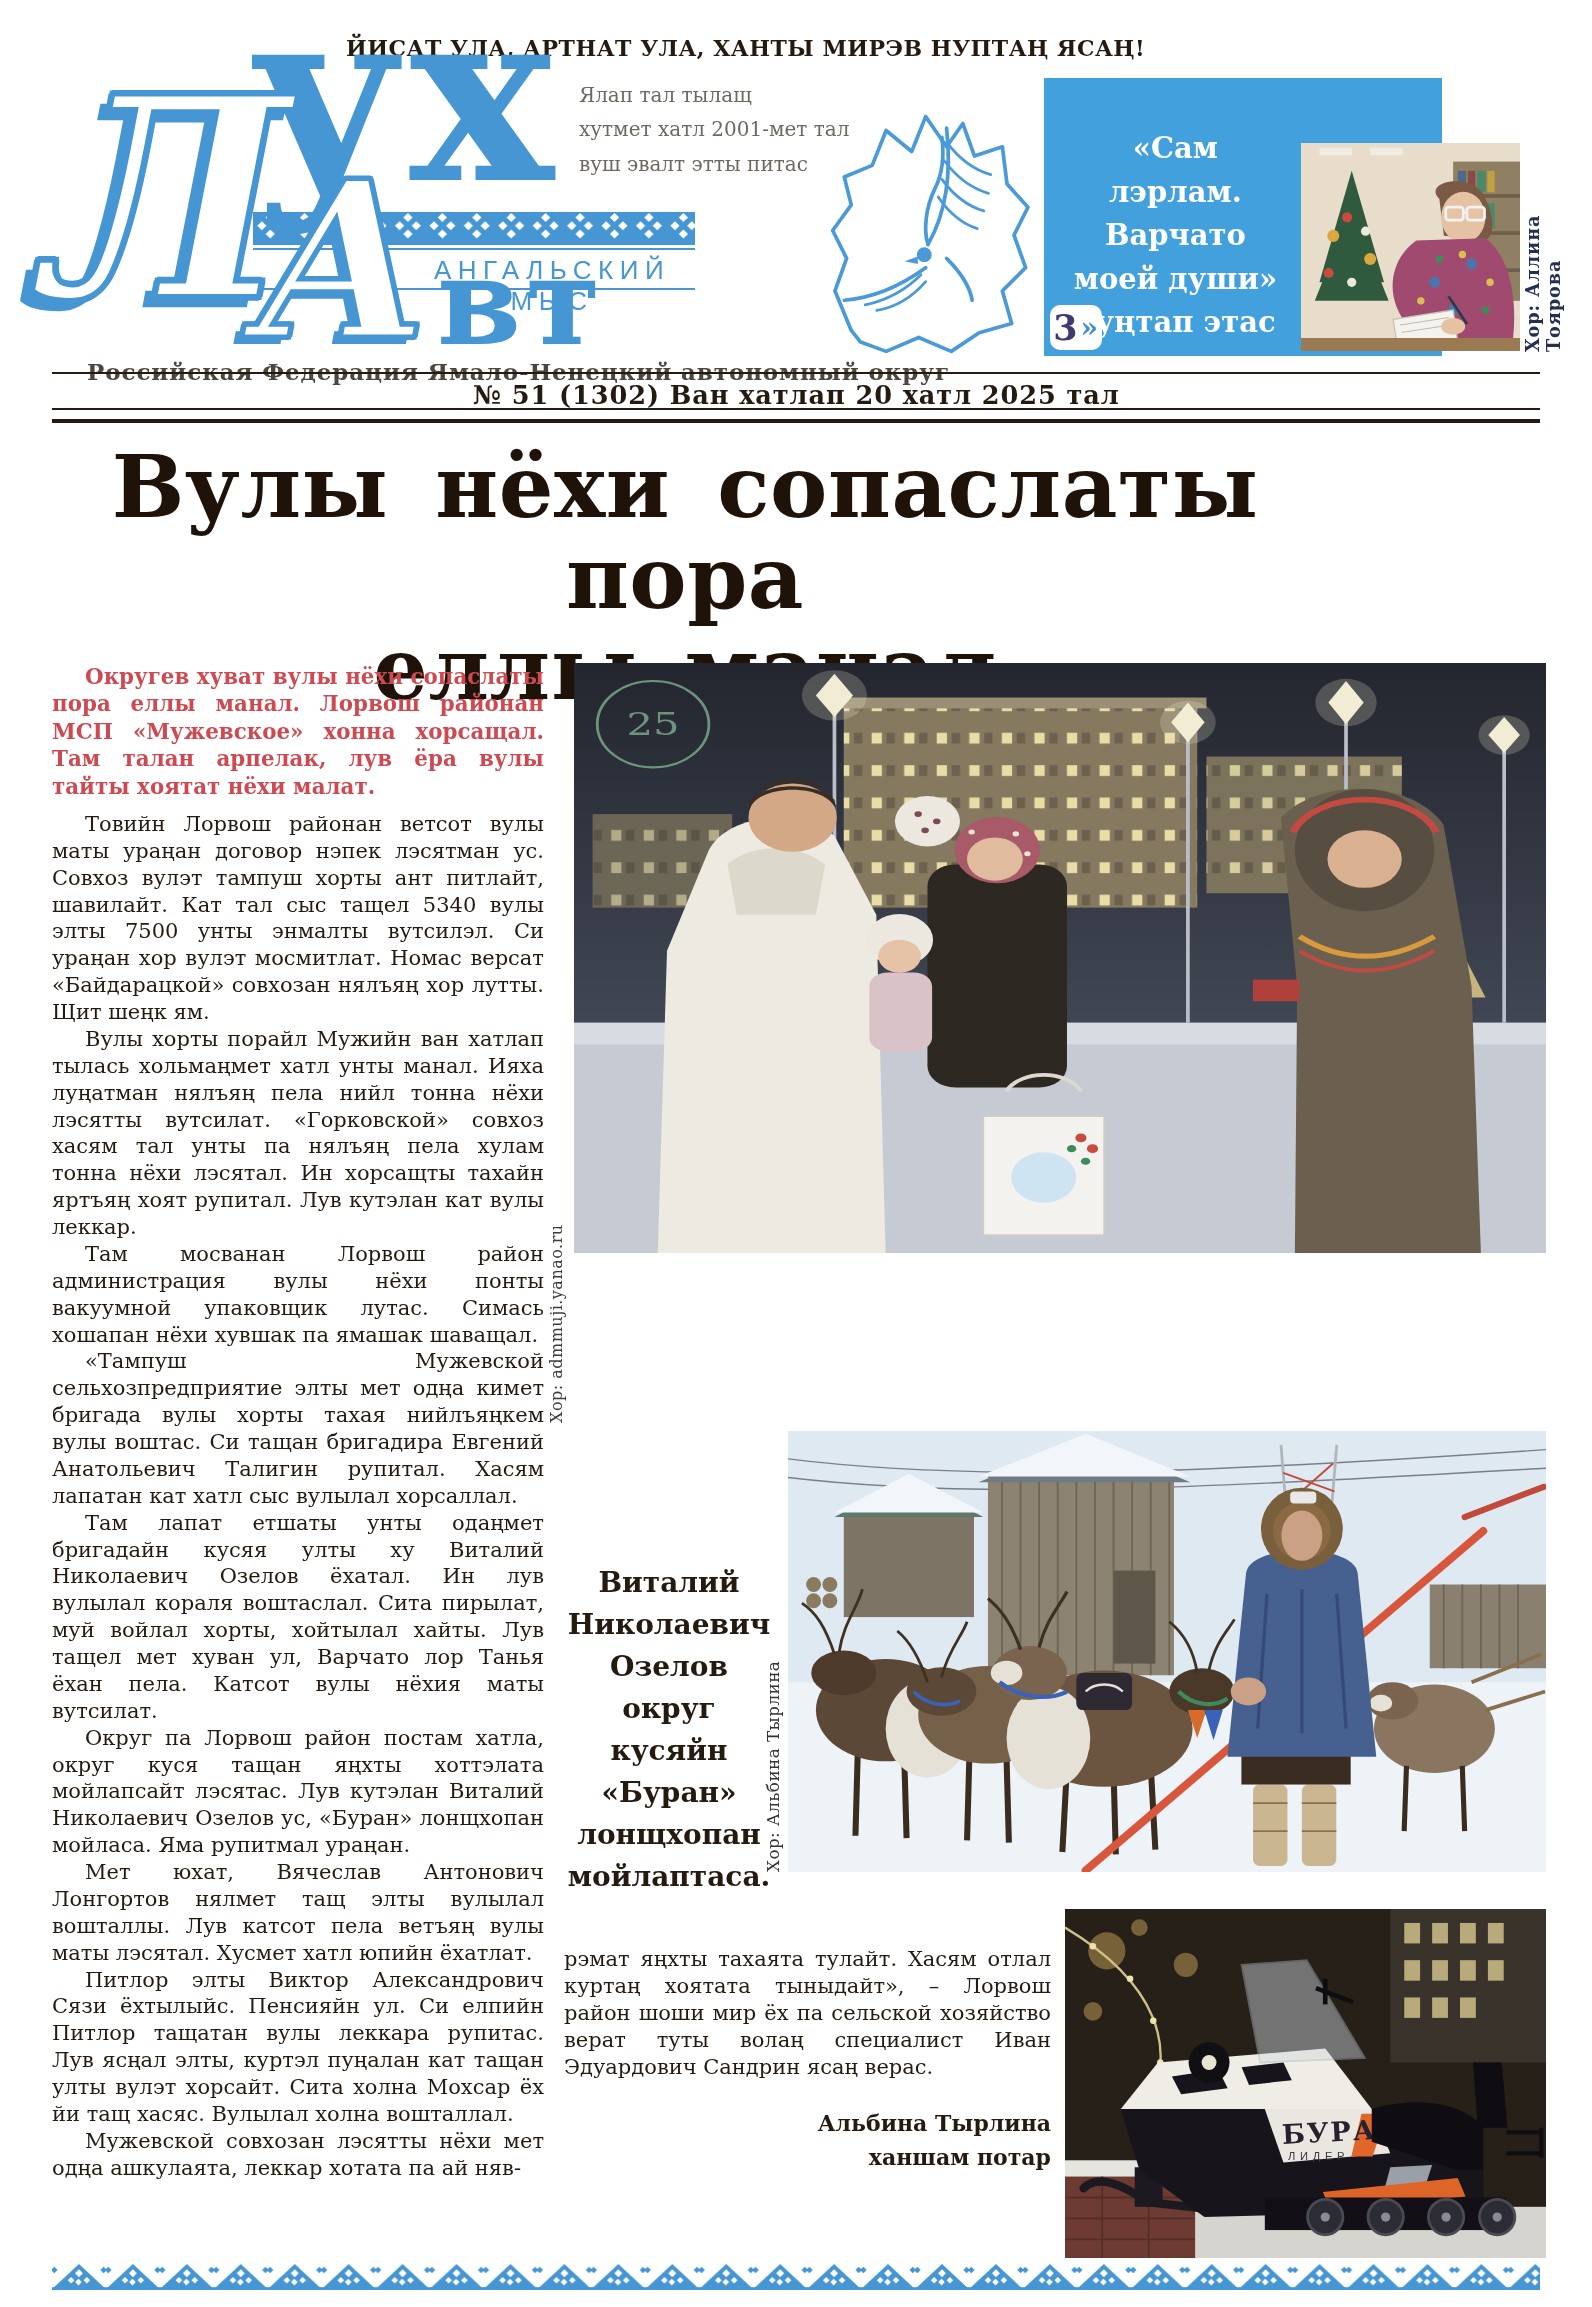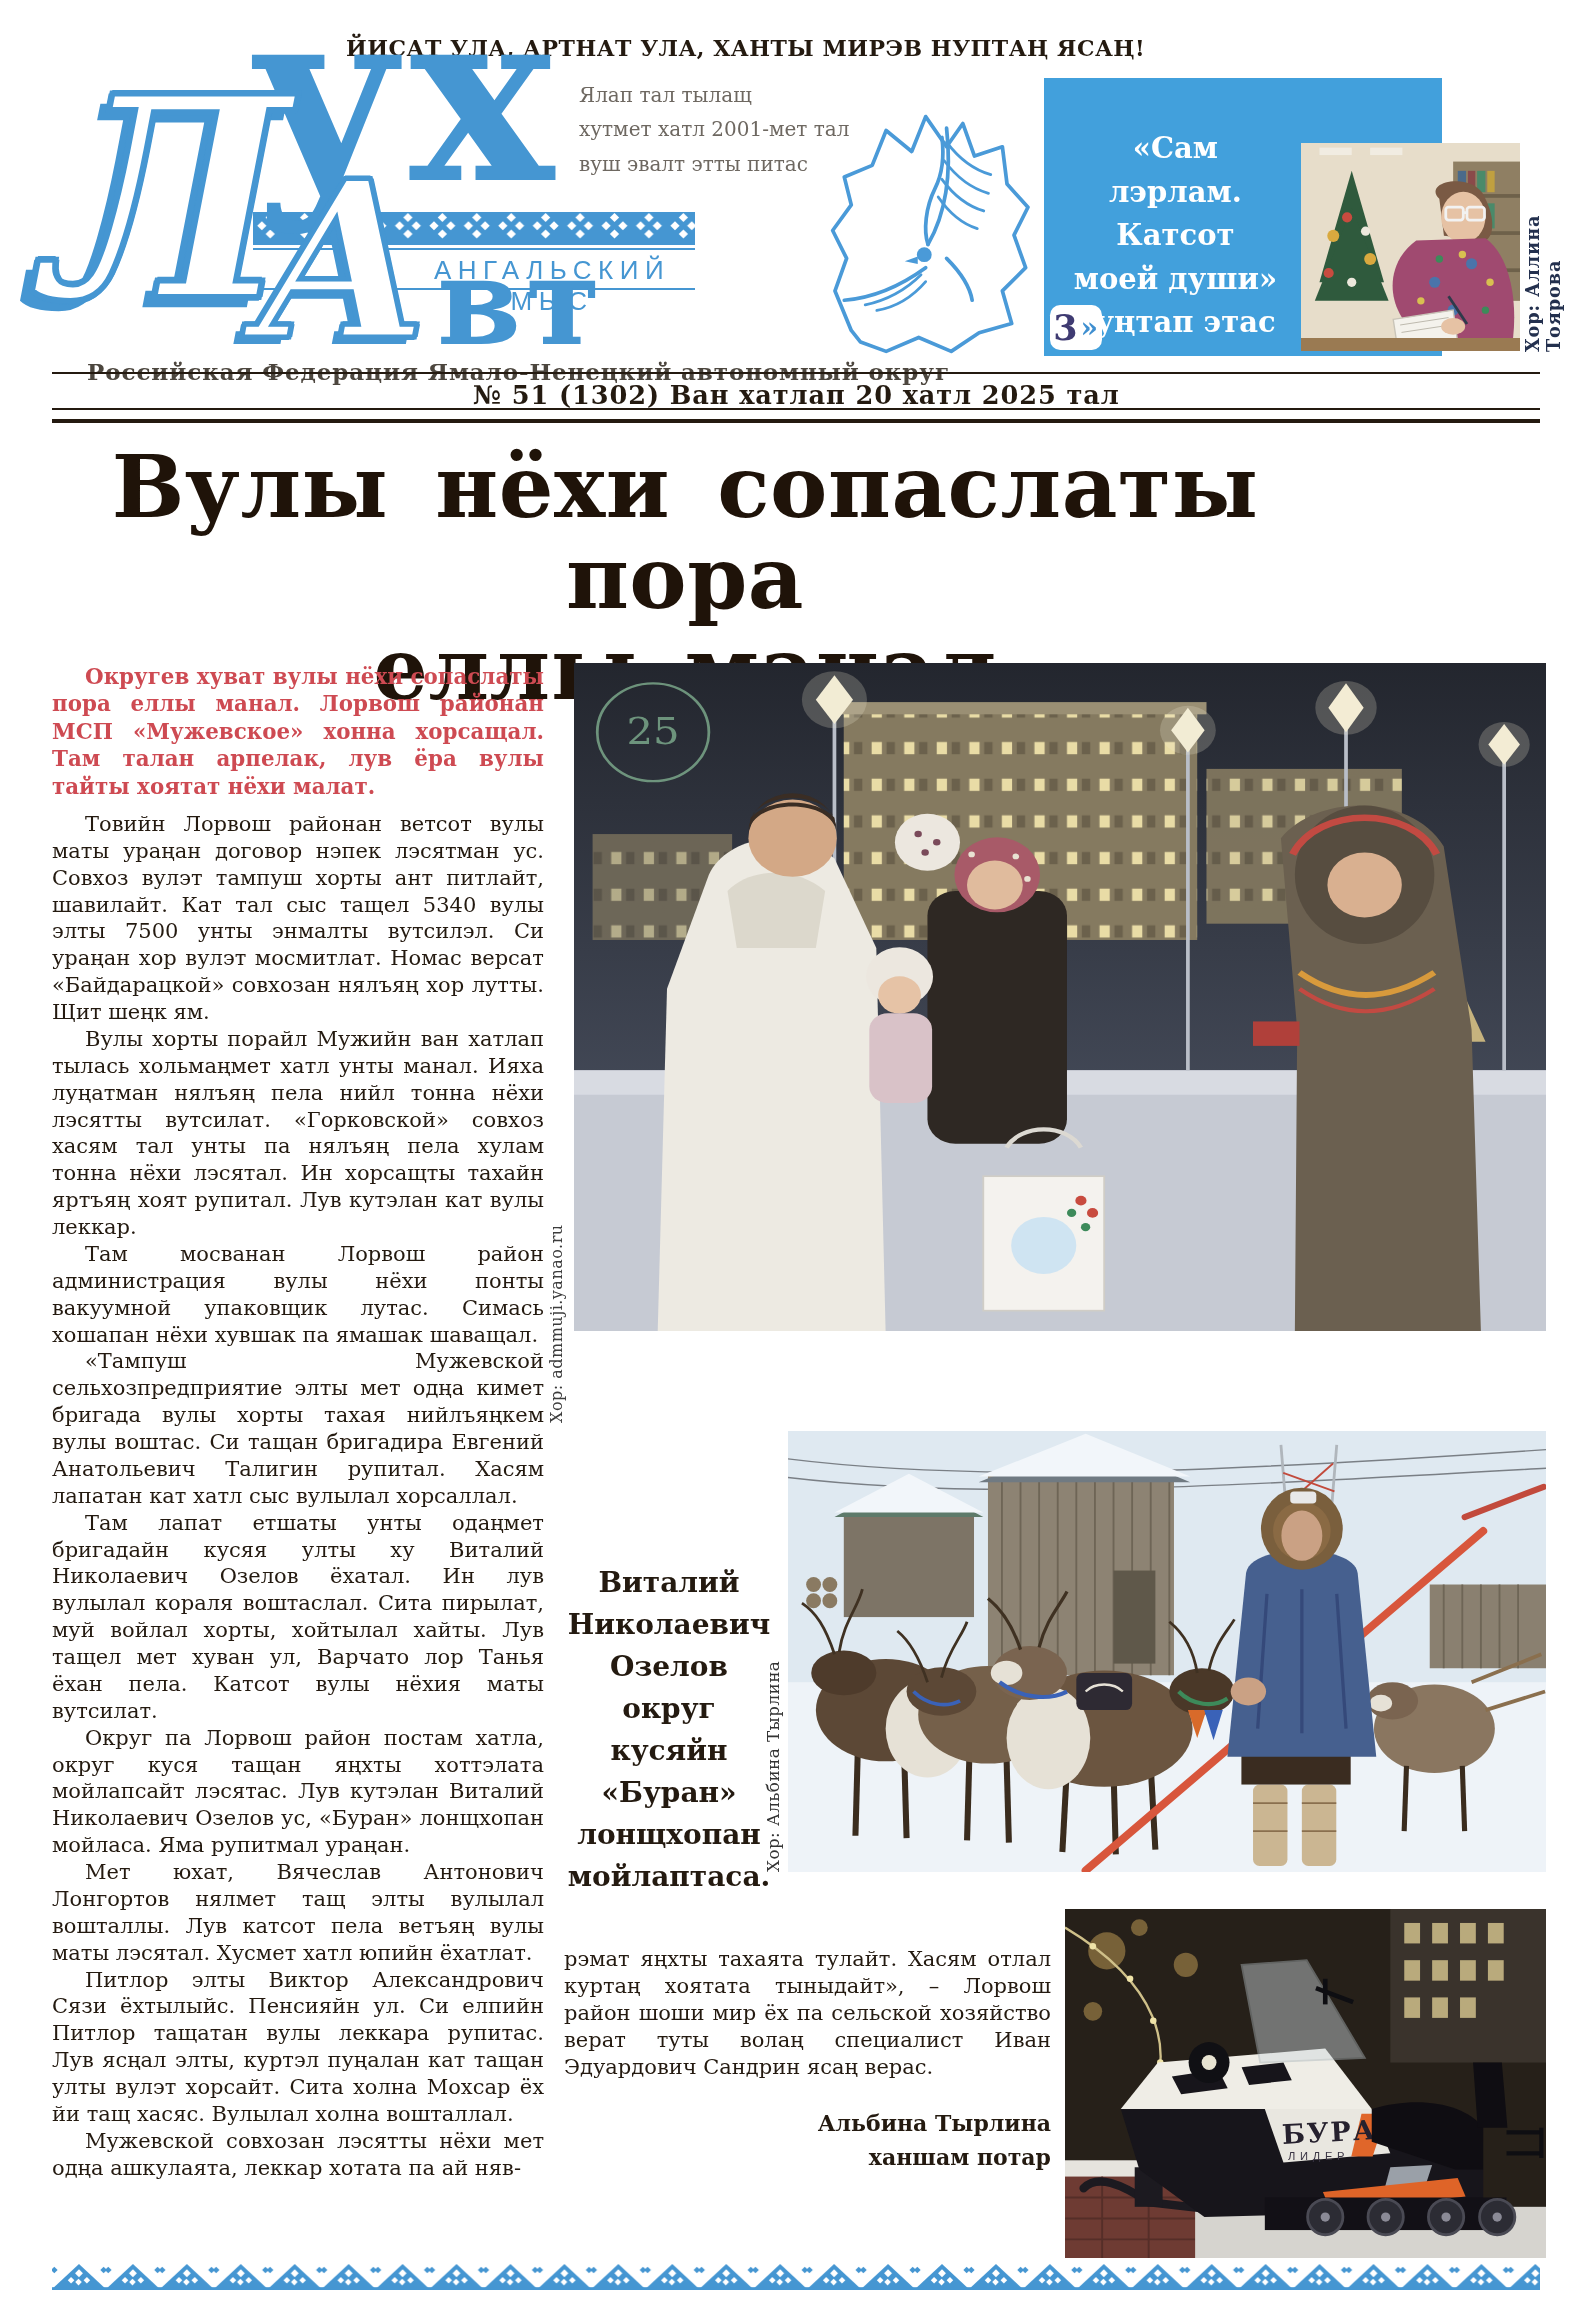--- a/index.html
+++ b/index.html
@@ -50,21 +50,21 @@
   
   .headline{left:0;top:441px;width:1370px;text-align:center;font-size:86px;font-weight:700;
             color:#1f1309;line-height:1.06;letter-spacing:0.5px;word-spacing:16.7px;}
 
   
   .col-left{left:52px;top:663px;width:492px;height:1600px;overflow:hidden;
             font-size:21px;line-height:1.28;text-align:justify;color:#241a10;}
   .col-left p{margin:0;text-indent:33px;}
   .col-left p.lead{color:#ce4a52;font-weight:700;font-size:21.4px;margin-bottom:11px;}
 
-  .photo-main{left:574px;top:663px;width:972px;height:668px;overflow:hidden;background:#fef9c3;}
+  .photo-main{left:574px;top:663px;width:972px;height:590px;overflow:hidden;background:#fef9c3;}
   .credit-main{left:547px;top:1046px;height:377px;writing-mode:vertical-rl;transform:rotate(180deg);
                font-size:16px;color:#3c3c3c;letter-spacing:0.5px;}
 
   .caption-mid{left:564px;top:1562px;width:210px;font-size:28px;font-weight:700;text-align:center;
                line-height:1.5;color:#241a10;}
   .photo-rein{left:788px;top:1431px;width:758px;height:441px;overflow:hidden;background:#dfe9f1;}
   .credit-rein{left:763px;top:1544px;height:328px;writing-mode:vertical-rl;transform:rotate(180deg);
                font-size:16.7px;color:#333333;letter-spacing:0.5px;}
 
   .col-bottom{left:564px;top:1946px;width:487px;height:316px;overflow:hidden;
@@ -127,21 +127,21 @@
     <path stroke-width="8" d="M255,380 C200,420 140,445 80,450"></path>
     <path stroke-width="6" d="M245,395 C210,430 170,450 125,460"></path>
     <path stroke-width="6" d="M255,410 C225,445 190,465 150,472"></path>
     <path stroke-width="8" d="M300,360 C330,390 350,420 355,450"></path>
   </svg>
 
   <div class="abs promo">
     <div class="promo-quote">
       <div>«Сам</div>
       <div>лэрлам.</div>
-      <div>Катсот</div>
+      <div>Варчато</div>
       <div>моей души»</div>
       <div>луңтап этас</div>
     </div>
     <div class="promo-photo">
       <svg viewBox="0 0 475 448" width="100%" height="100%" preserveAspectRatio="none">
         <rect width="475" height="448" fill="#e7ddca"></rect>
         <rect x="40" y="10" width="70" height="16" fill="#f2efe6" opacity=".85"></rect>
         <rect x="150" y="10" width="70" height="16" fill="#f2efe6" opacity=".85"></rect>
         <rect x="330" y="40" width="145" height="300" fill="#8f7f63"></rect>
         <g fill="#6e614a">

